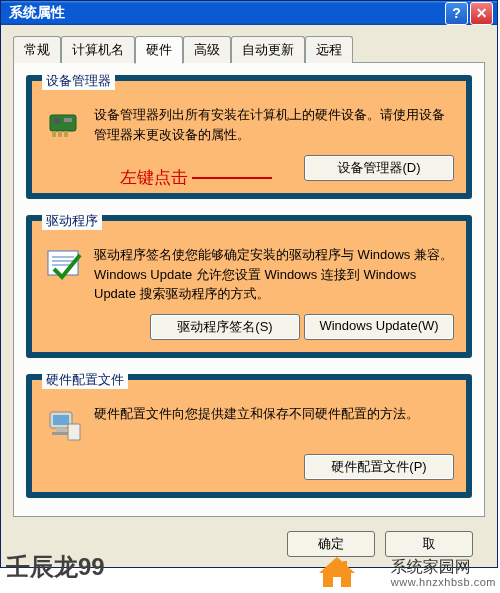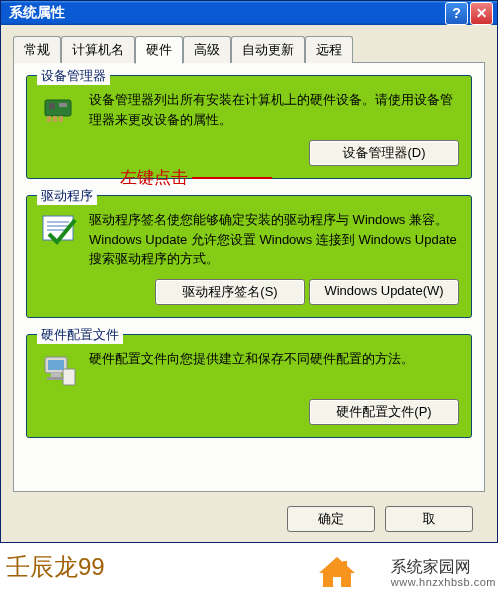--- a/index.html
+++ b/index.html
@@ -68,26 +68,26 @@
     margin-bottom: -1px;
     z-index: 2;
   }
   .tabpage {
     border: 1px solid #919b9c;
     background: #fcfcfa;
     padding: 12px 12px 2px 12px;
     min-height: 430px;
   }
   .group {
-    border: 1px solid #0c4a6e;
-    border-radius: 3px;
-    padding: 14px 12px 12px 12px;
+    border: 6px solid #0c4a6e;
+    border-radius: 3px;
+    padding: 24px 12px 12px 12px;
     margin-bottom: 16px;
     position: relative;
-    background: #84cc16;
+    background: #fdba74;
   }
   .group-title {
     position: absolute;
     top: -9px;
     left: 10px;
     background: #fcfcfa;
     padding: 0 4px;
     color: #0a246a;
     font-size: 13px;
   }
@@ -152,23 +152,23 @@
     border: 1px solid #707070;
     border-radius: 3px;
     text-align:center;
     overflow:hidden;
     white-space:nowrap;
   }
   .watermark-left {
     position:absolute;
     left: 6px;
     bottom: 10px;
-    color: #a16207;
+    color: #404040;
     font-size: 24px;
-    font-weight: normal;
+    font-weight: bold;
   }
   .watermark-right {
     position:absolute;
     right: 4px;
     bottom: 2px;
     display:flex;
     align-items:center;
     gap: 6px;
   }
   .house-icon {

